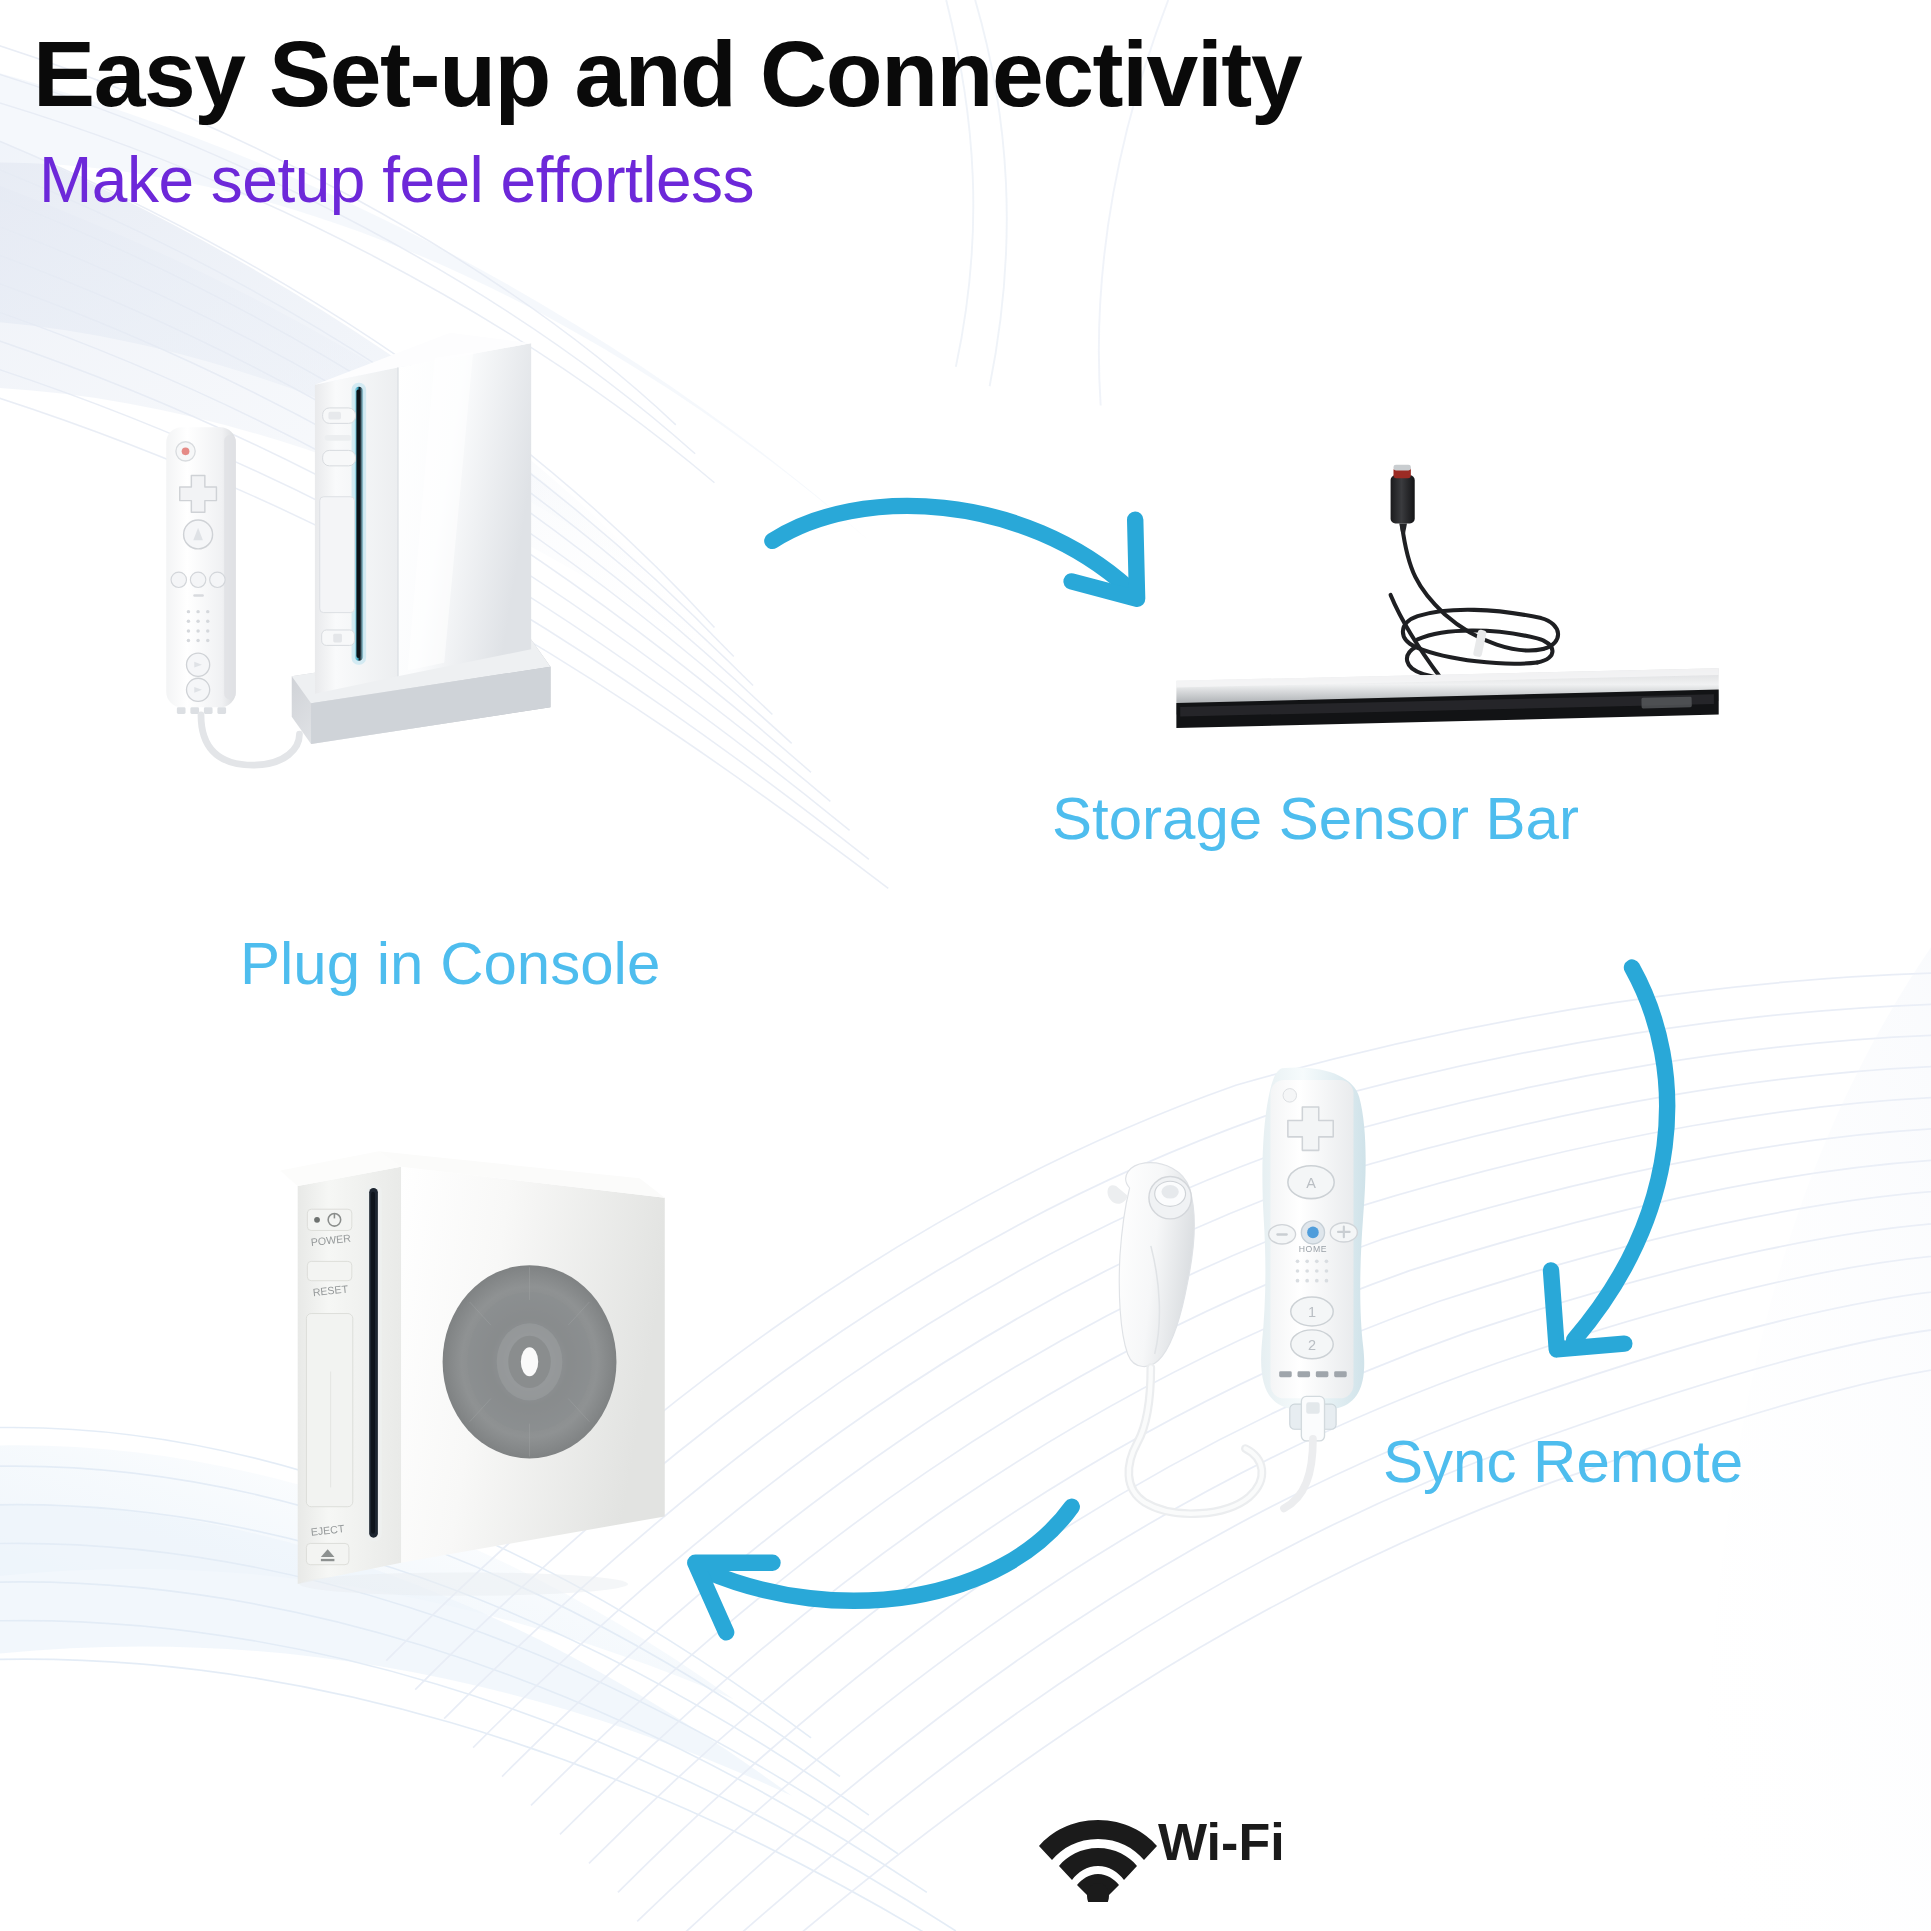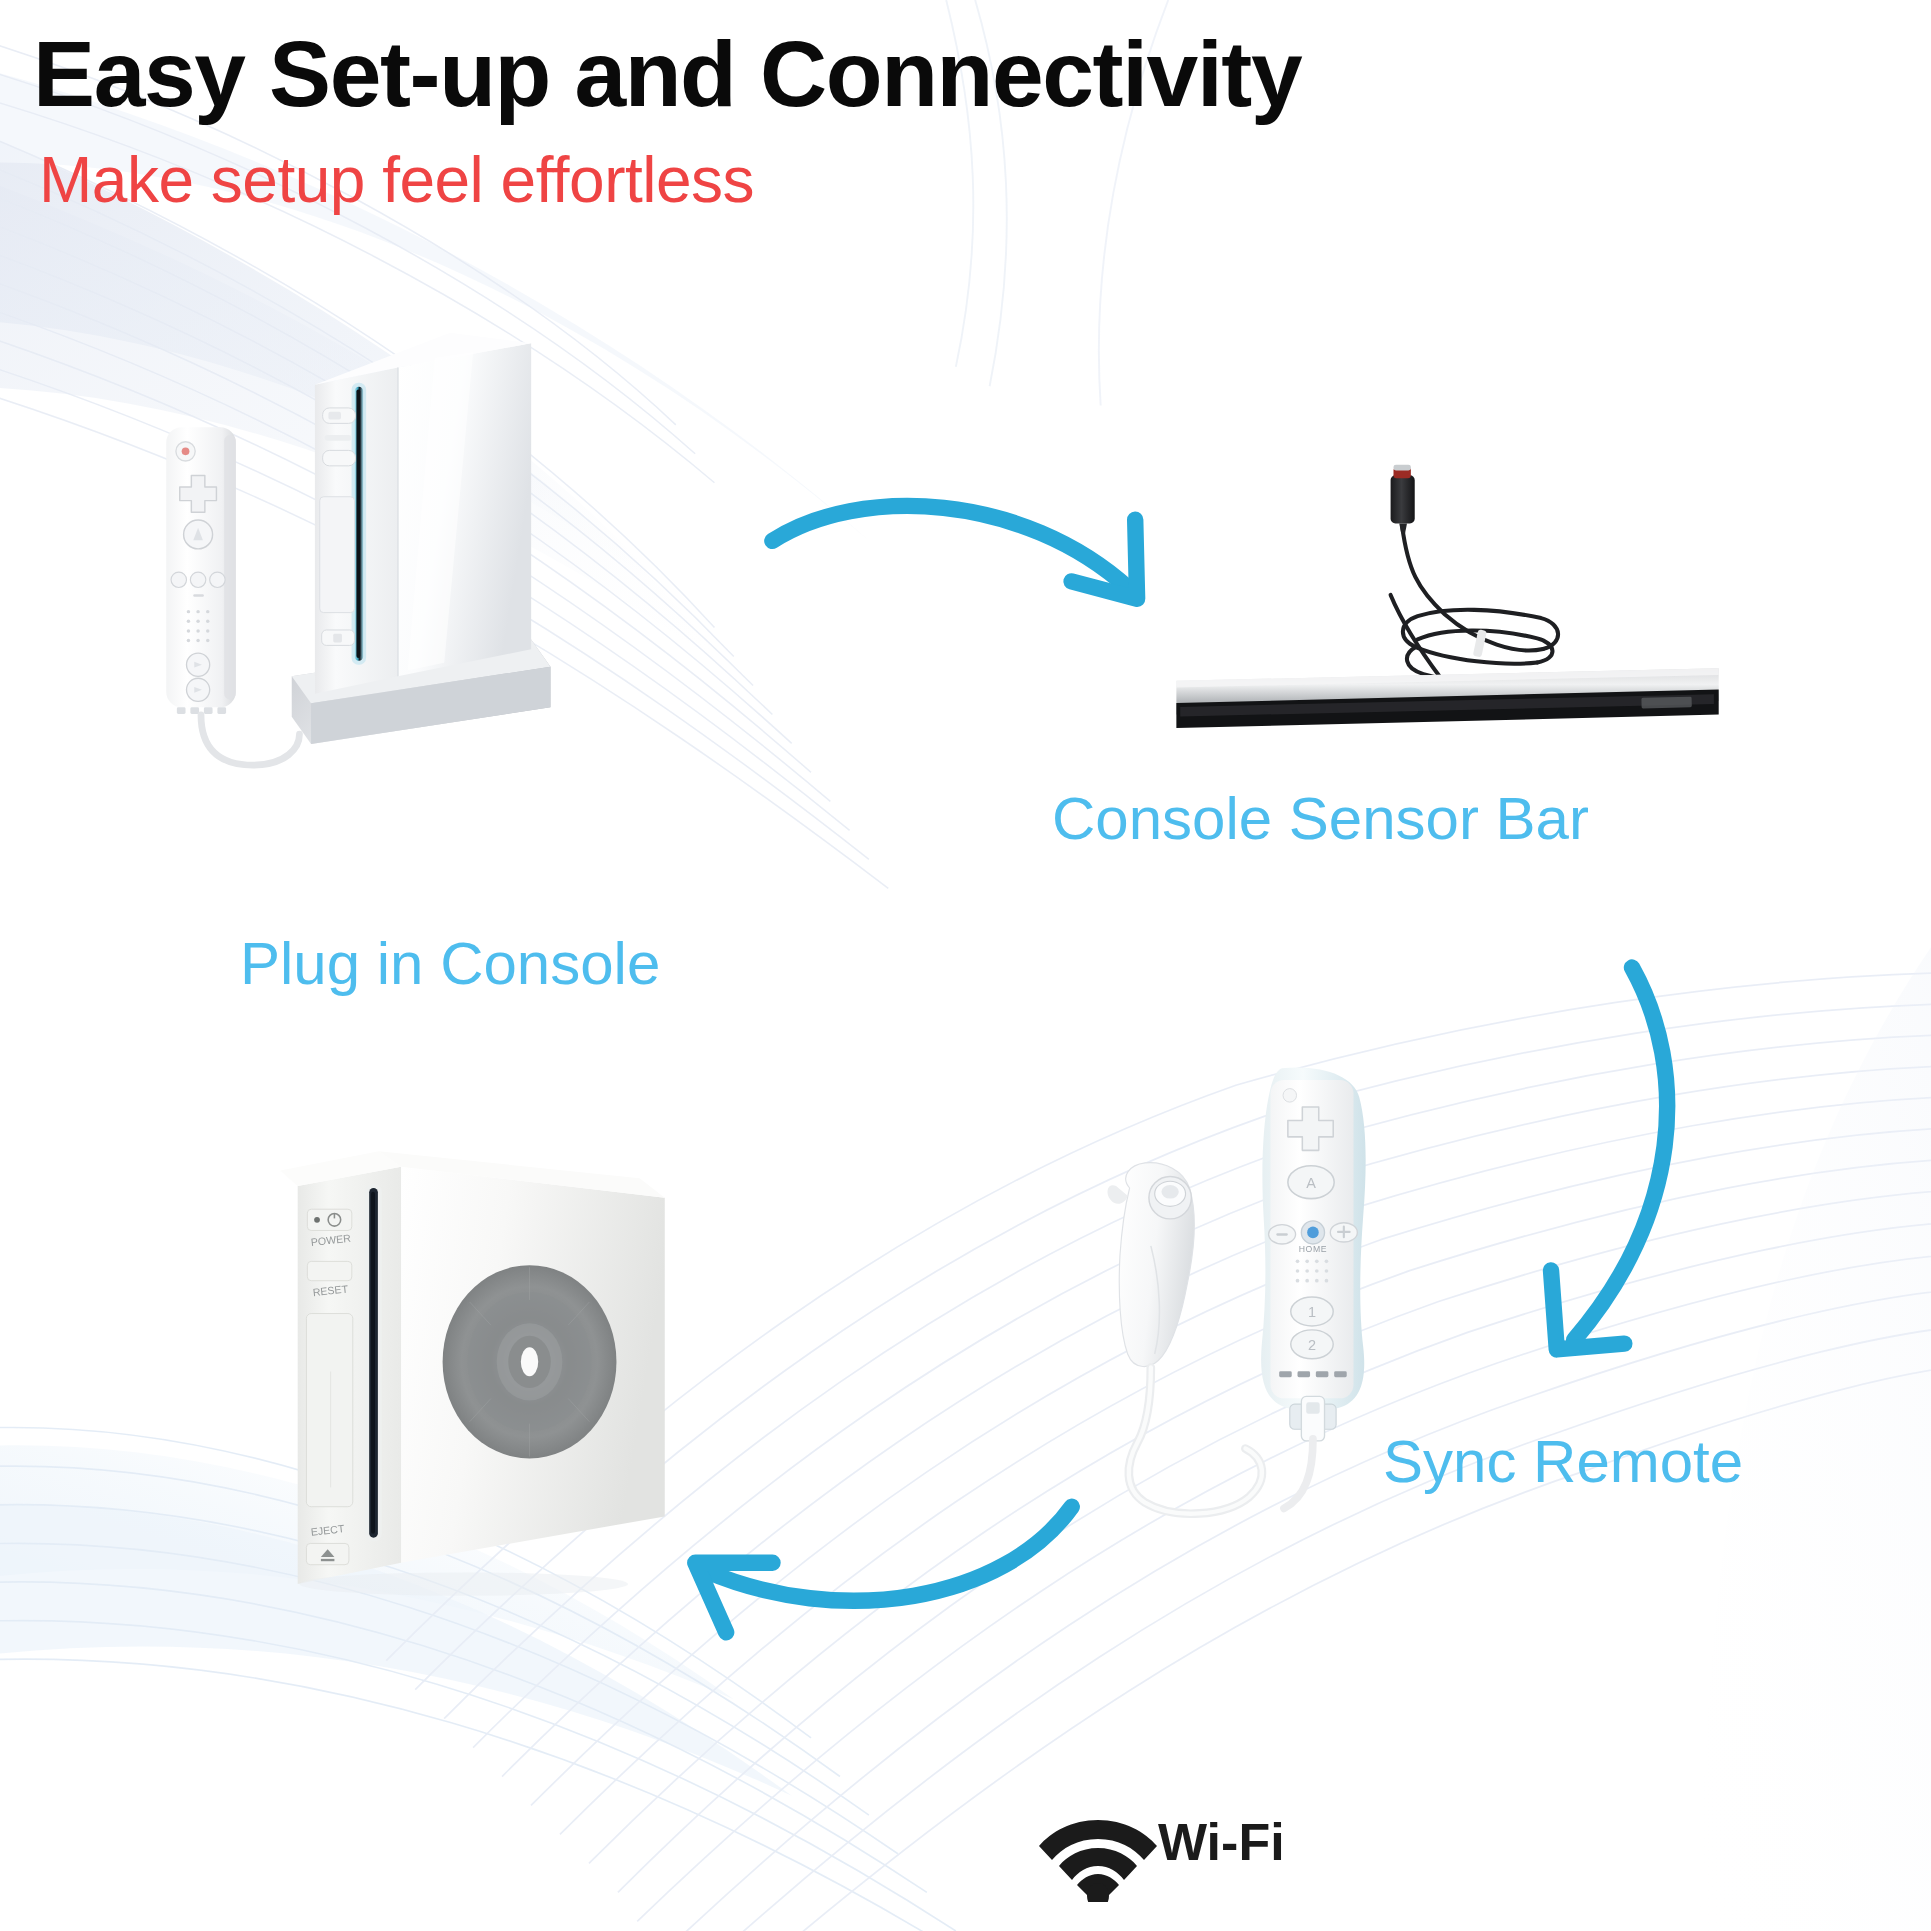--- a/index.html
+++ b/index.html
@@ -33,21 +33,21 @@
     color: #0a0a0a;
     letter-spacing: -1.4px;
     white-space: nowrap;
   }
   .subtitle {
     position: absolute;
     left: 39px;
     top: 143px;
     font-size: 64px;
     font-weight: 300;
-    color: #ef4444;
+    color: #6d28d9;
     letter-spacing: -0.5px;
     white-space: nowrap;
   }
 
   
   .step-label {
     position: absolute;
     font-size: 60px;
     font-weight: 300;
     color: #4ebdee;
@@ -334,21 +334,21 @@
 
     <g>
       <path d="M 18,265 L 580,252 L 580,286 L 18,300 Z" fill="url(#barMetal)"></path>
       <path d="M 18,265 L 580,252 L 580,259 L 18,272 Z" fill="#f4f5f6" opacity="0.85"></path>
       <path d="M 18,288 L 580,274 L 580,300 L 18,314 Z" fill="#121315"></path>
       <path d="M 22,292 L 575,279 L 575,289 L 22,302 Z" fill="#2a2b2e" opacity="0.8"></path>
       <rect x="500" y="282" width="52" height="11" rx="1.5" fill="#5b5d60" opacity="0.75" transform="rotate(-1.4 526 287)"></rect>
     </g>
   </svg>
 
-  <div class="step-label" id="label-sensor">Console Sensor Bar</div>
+  <div class="step-label" id="label-sensor">Storage Sensor Bar</div>
 
   <div class="step-label" id="label-plug">Plug in Console</div>
 
   <svg class="arrow" id="arrow-2" viewBox="0 0 280 440" xmlns="http://www.w3.org/2000/svg">
     <path d="M 140,22 C 200,130 190,280 80,408" stroke="#29a8d8" stroke-width="17" fill="none" stroke-linecap="round"></path>
     <path d="M 56,336 L 62,418 L 132,412" stroke="#29a8d8" stroke-width="17" fill="none" stroke-linecap="round" stroke-linejoin="round"></path>
   </svg>
 
   <svg class="art" id="art-nunchuk-remote" viewBox="0 0 400 500" xmlns="http://www.w3.org/2000/svg">
     <defs>

